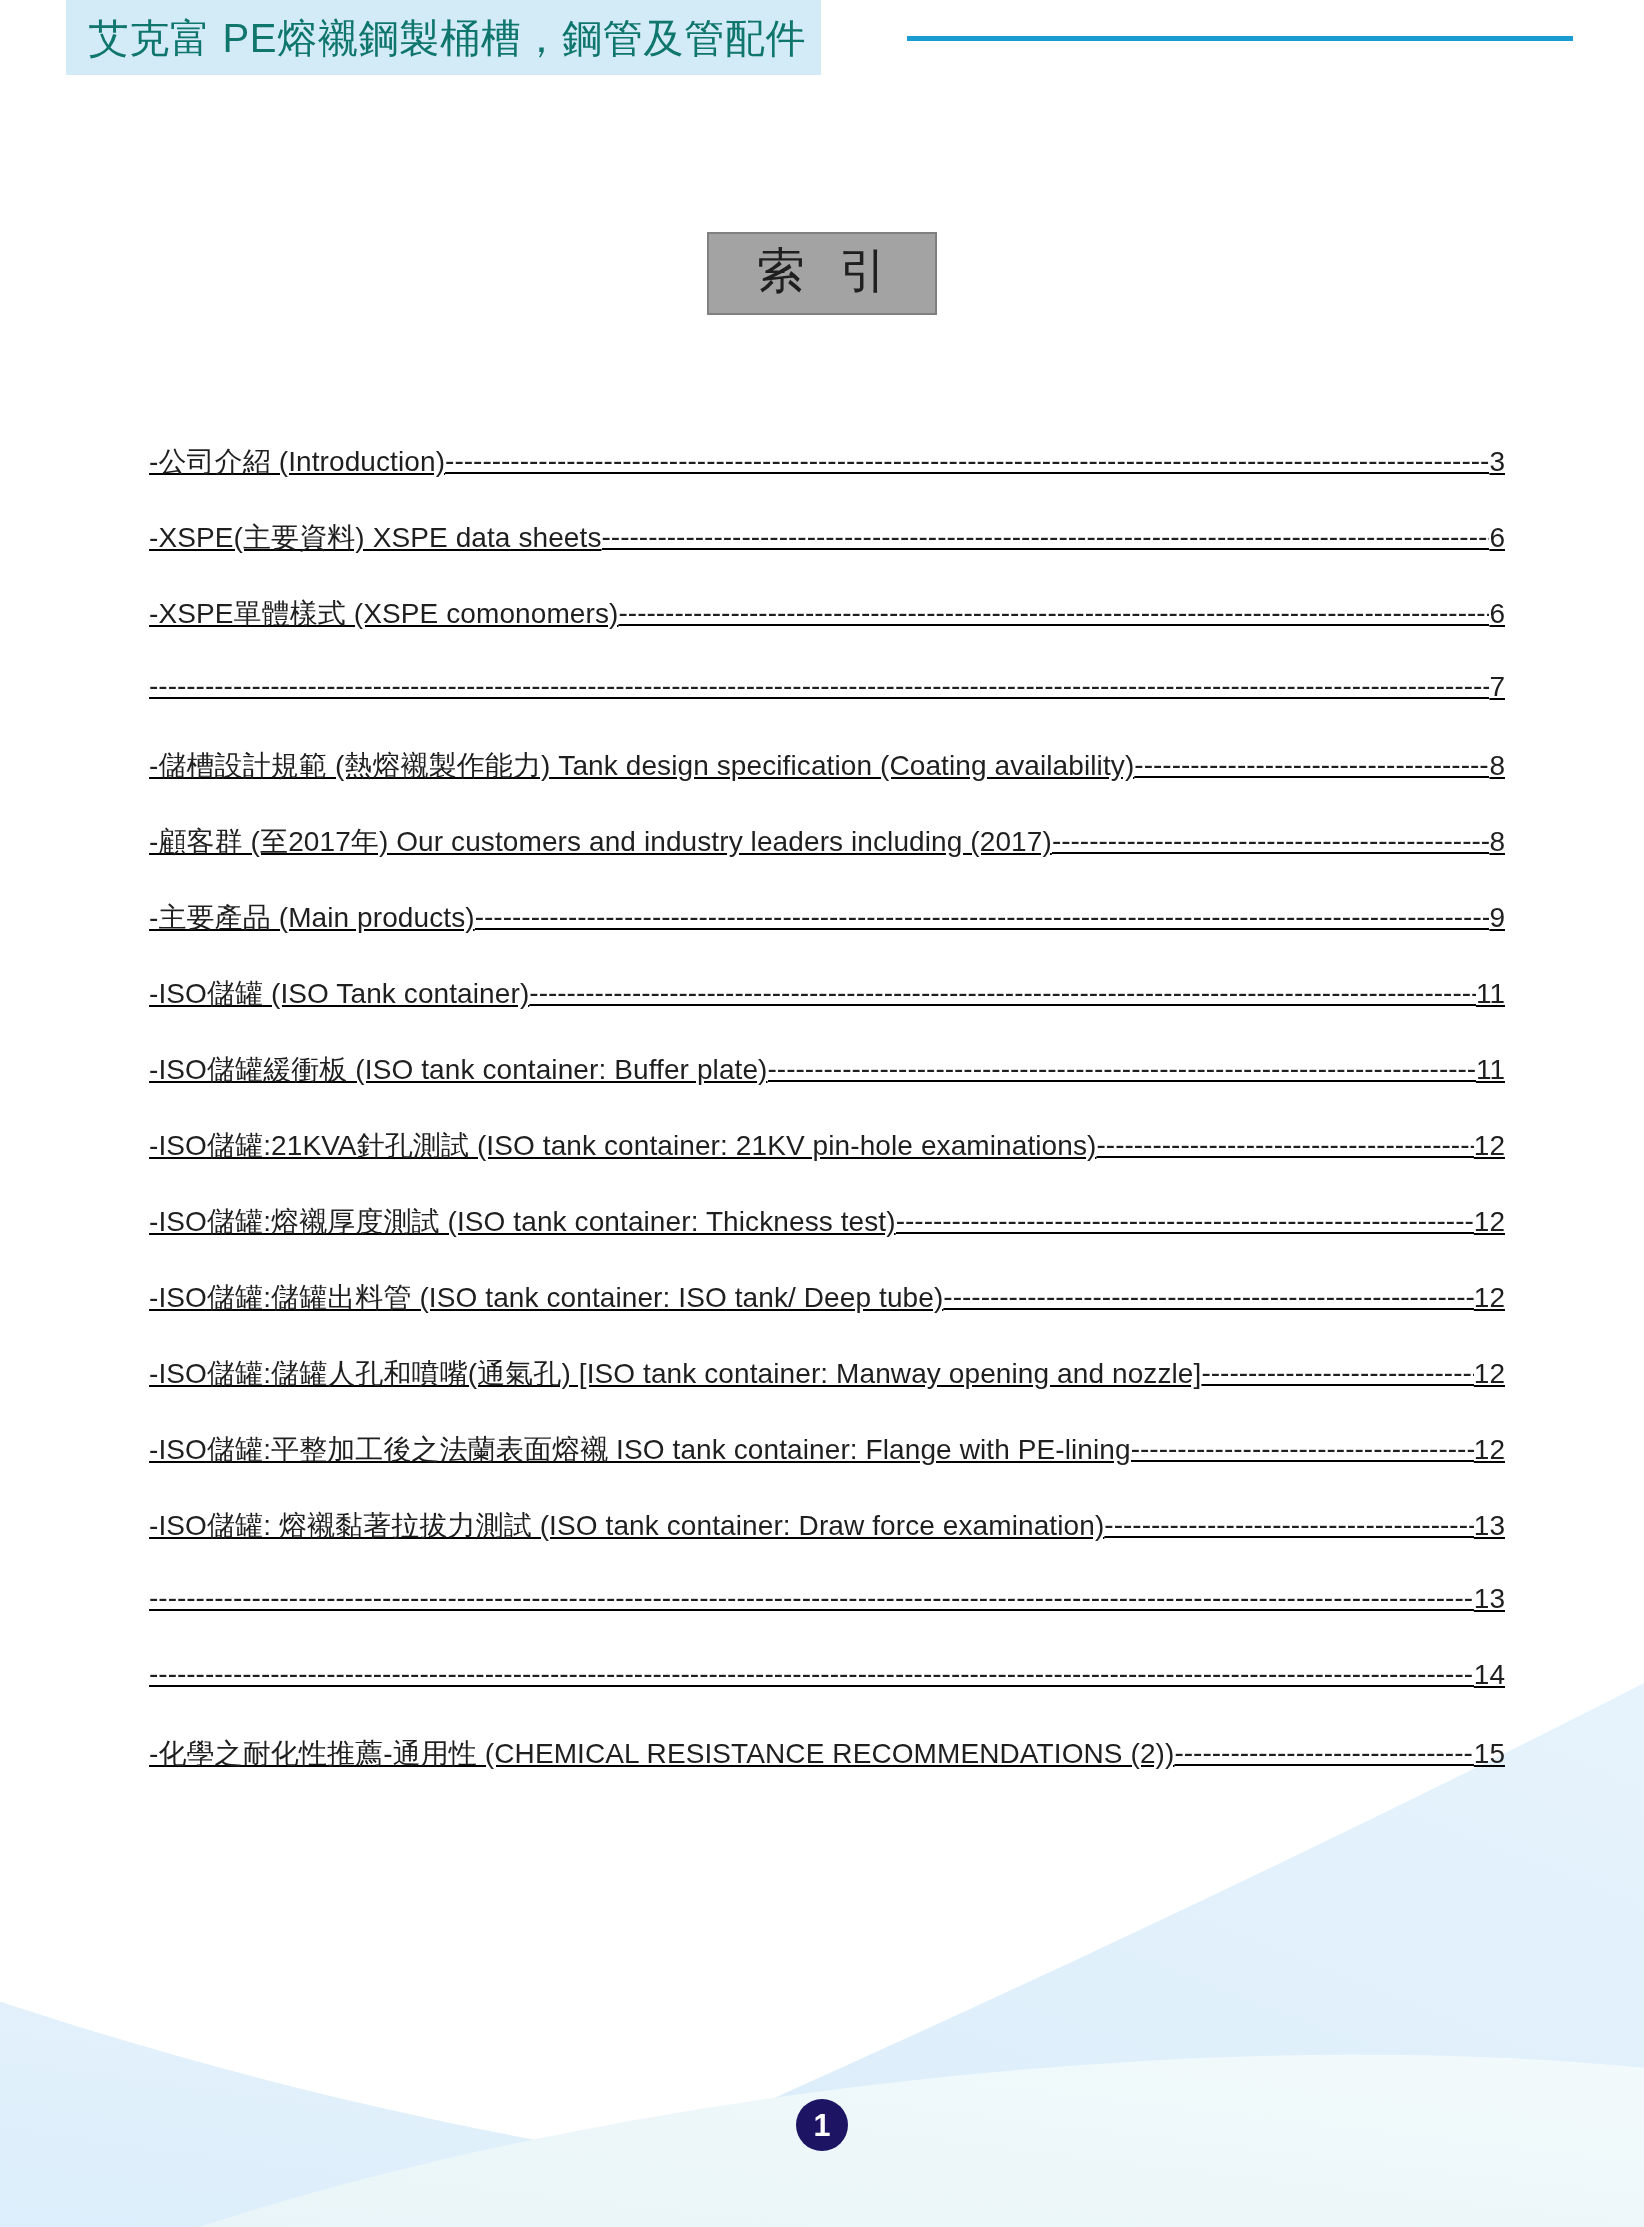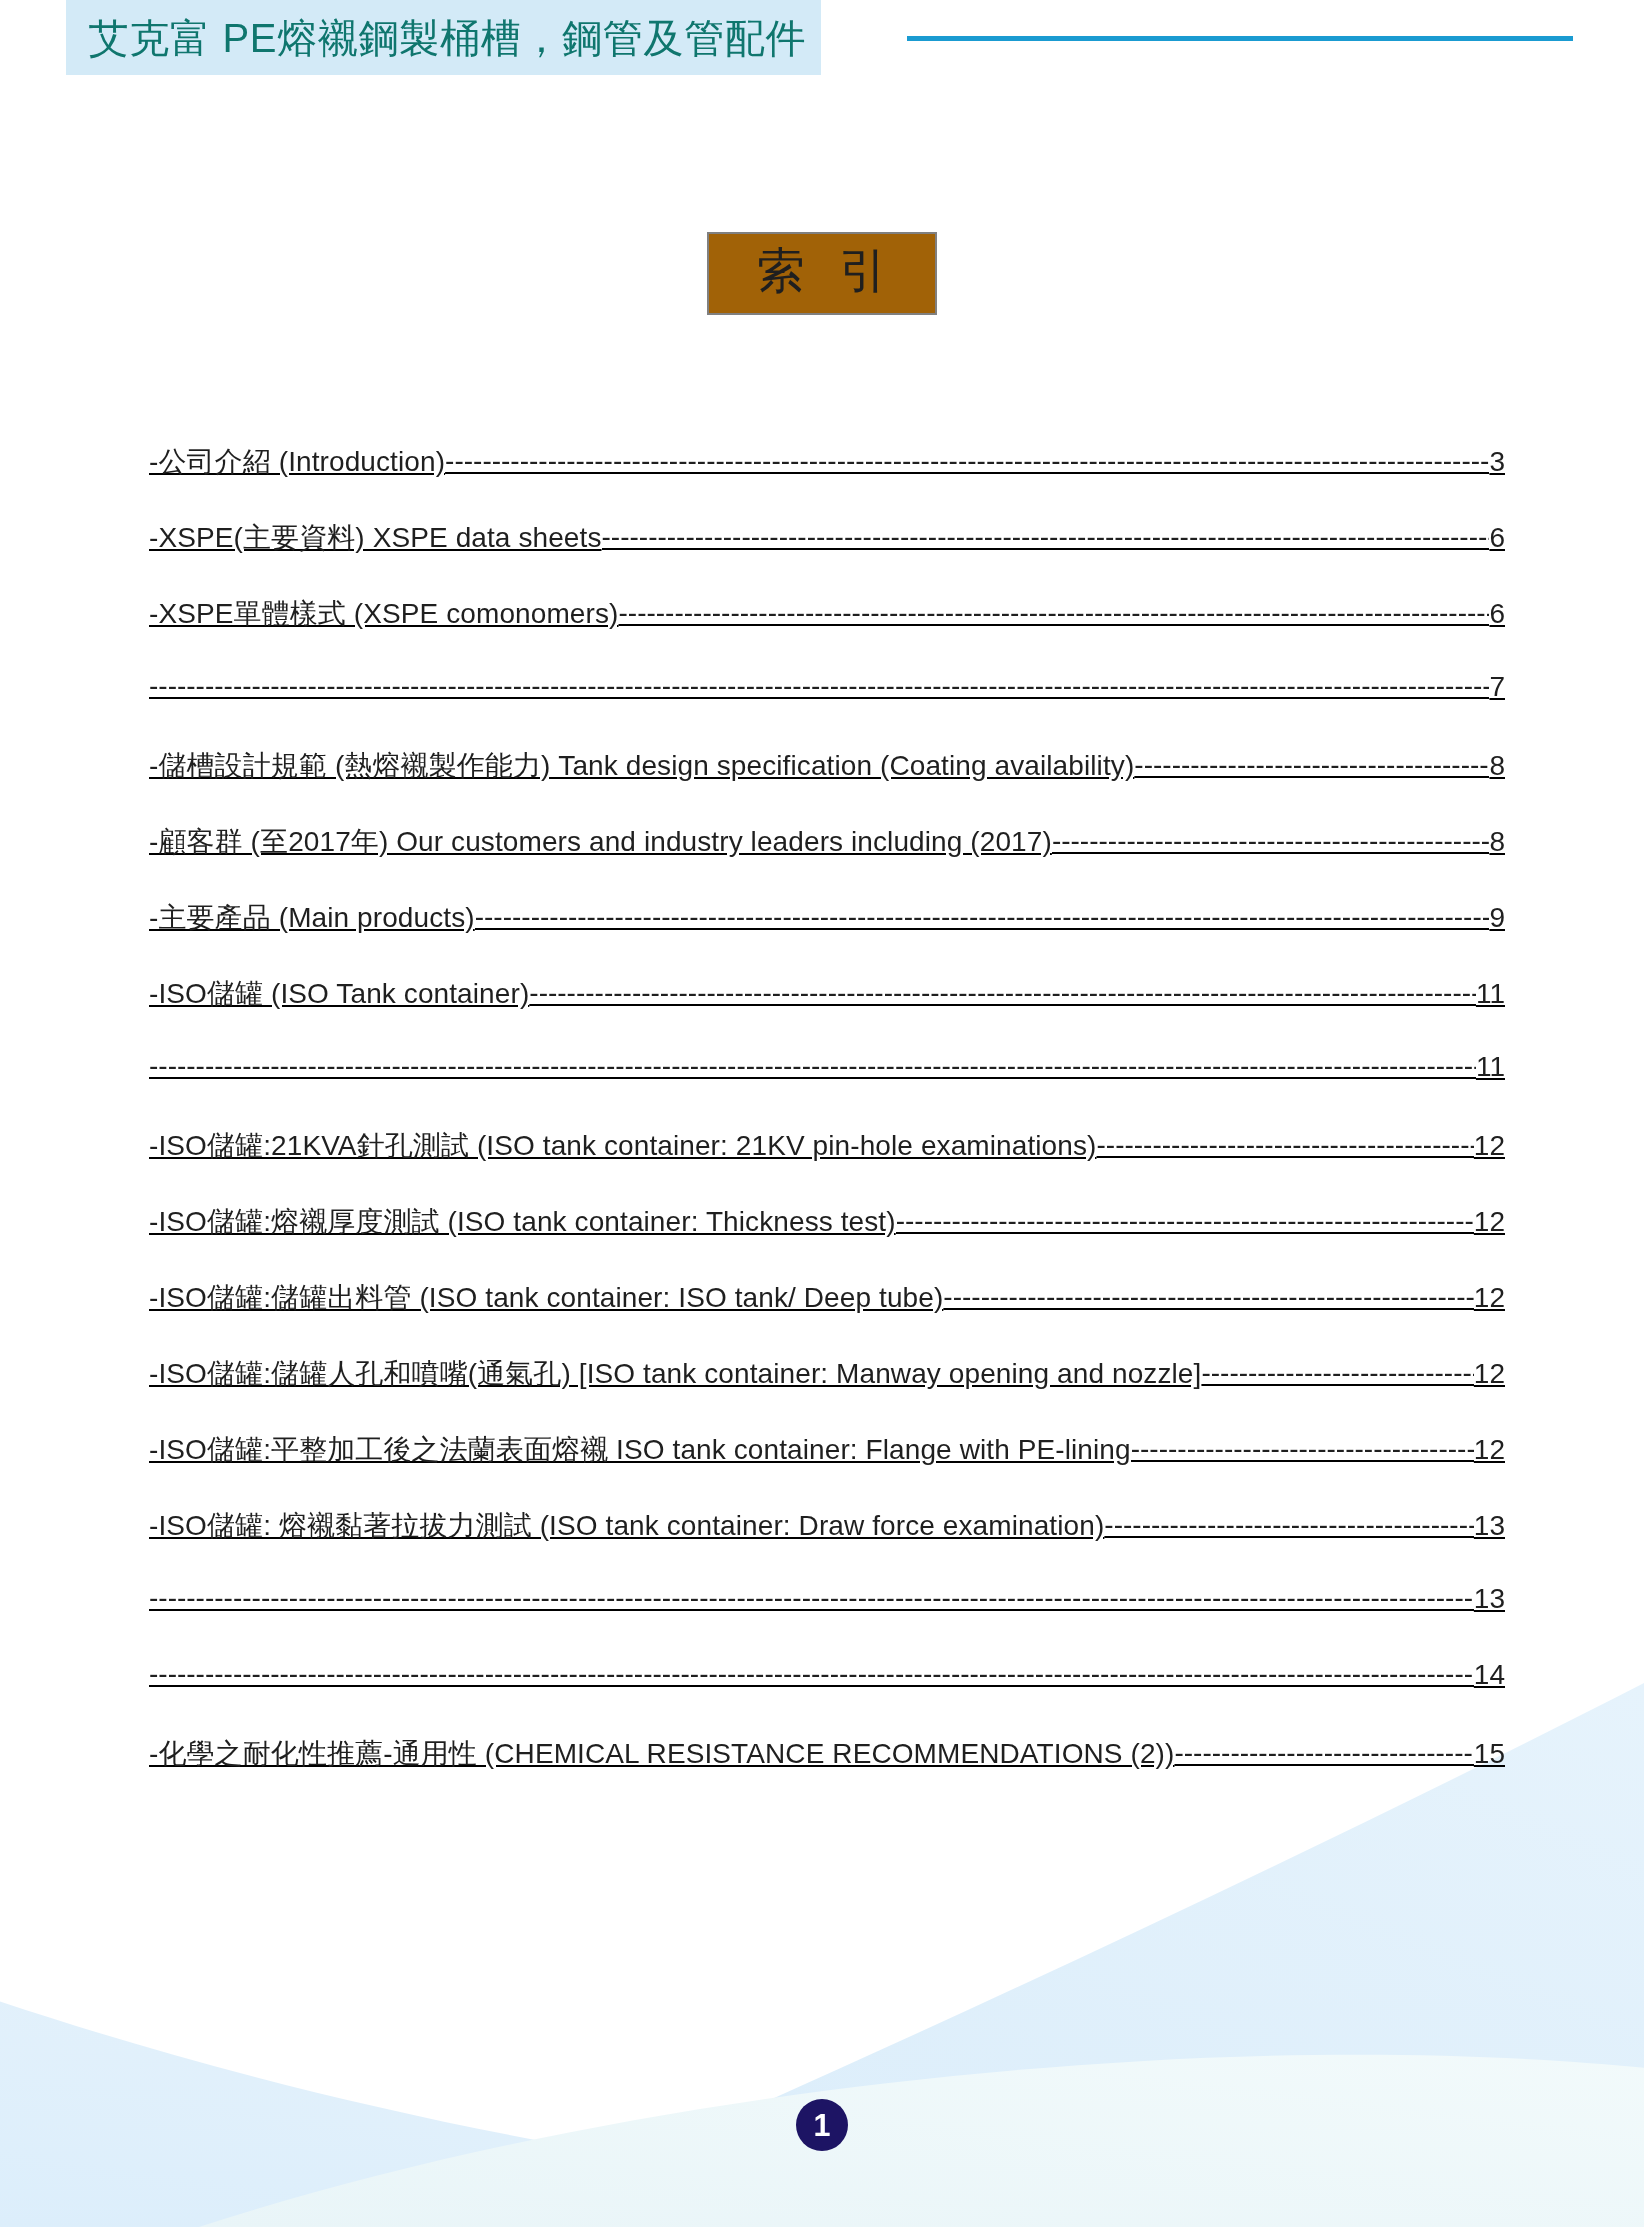--- a/index.html
+++ b/index.html
@@ -70,21 +70,21 @@
     left: 0;
     top: 232px;
     width: 1644px;
     text-align: center;
     z-index: 5;
   }
   .index-title-box {
     display: inline-block;
     border: 2.7px solid #808080;
     padding: 12px 37px 17px 37px;
-    background: #a16207;
+    background: #a3a3a3;
   }
   .index-title-text {
     font-family: "Liberation Sans", "DejaVu Sans", sans-serif;
     font-size: 48px;
     line-height: 1.05;
     color: #1f1f1f;
     letter-spacing: 10.6px;
     padding-left: 10.6px;
     white-space: nowrap;
   }
@@ -221,20 +221,21 @@
       <span class="toc-label">-主要產品 (Main  products)</span>
       <span class="toc-leader">------------------------------------------------------------------------------------------------------------------------------------------------------------------------------------------------------------------------------------------------------------------------------------------------------------</span>
       <span class="toc-page">9</span>
     </div>
     <div class="toc-row">
       <span class="toc-label">-ISO儲罐  (ISO  Tank  container)</span>
       <span class="toc-leader">------------------------------------------------------------------------------------------------------------------------------------------------------------------------------------------------------------------------------------------------------------------------------------------------------------</span>
       <span class="toc-page">11</span>
     </div>
     <div class="toc-row">
+      <span class="toc-label">-ISO儲罐緩衝板  (ISO  tank  container:  Buffer  plate)</span>
       <span class="toc-leader">------------------------------------------------------------------------------------------------------------------------------------------------------------------------------------------------------------------------------------------------------------------------------------------------------------</span>
       <span class="toc-page">11</span>
     </div>
     <div class="toc-row">
       <span class="toc-label">-ISO儲罐:21KVA針孔測試 (ISO tank container: 21KV pin-hole examinations)</span>
       <span class="toc-leader">------------------------------------------------------------------------------------------------------------------------------------------------------------------------------------------------------------------------------------------------------------------------------------------------------------</span>
       <span class="toc-page">12</span>
     </div>
     <div class="toc-row">
       <span class="toc-label">-ISO儲罐:熔襯厚度測試 (ISO tank container: Thickness test)</span>

